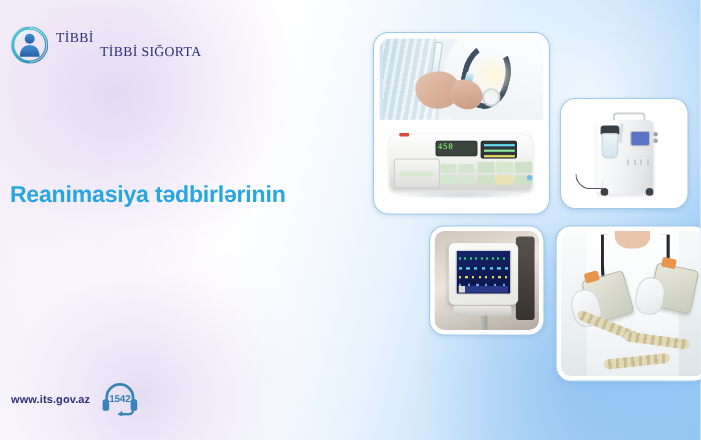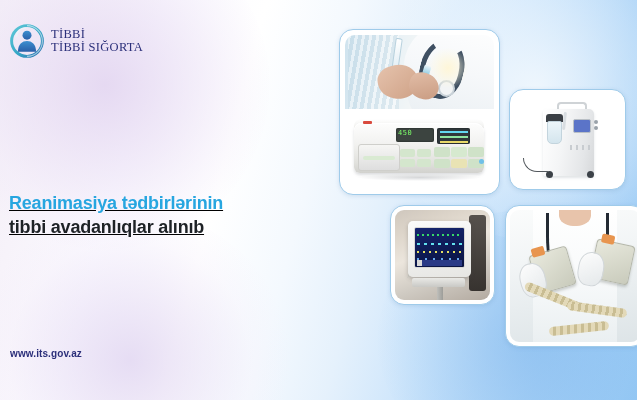--- a/index.html
+++ b/index.html
@@ -63,31 +63,30 @@
   .logo-text {
     display:flex; flex-direction:column;
     line-height:1.06;
     color:#2b2f7a;
     font-family:"Liberation Serif", serif;
     font-size:12.5px;
     letter-spacing:0.3px;
     white-space:nowrap;
   }
   .logo-text .l1 { font-size:12.5px; }
-  .logo-text .l2 { font-size:12.5px; }
+  .logo-text .l2 { font-size:12.5px;margin-left:40px; }
 
   
   .headline {
-    position:absolute; left:9px; top:192px;
+    position:absolute; left:9px; top:164px;
     width:352px;
     line-height:1.32;
-    font-size:18px;
+    font-size:21px;
     font-weight:bold;
     letter-spacing:-0.2px;
-    text-decoration:underline;
   }
   .headline .accent { color:#27a6e0; display:block; }
   .headline .plain  { color:#1e2226; display:block; font-weight:bold; }
 
   
   .footer {
     position:absolute; left:10px; top:348px;
     display:flex; align-items:center; gap:9px;
   }
   .site-url {
@@ -431,25 +430,34 @@
       <path d="M12 24 C12 14 20 8 30 7" fill="none" stroke="#e9f6fa" stroke-width="3" opacity="0.7"></path>
     </svg>
     <div class="logo-text">
       <span class="l1">TİBBİ</span>
       <span class="l2">TİBBİ SIĞORTA</span>
     </div>
   </div>
 
   <div class="headline">
     <span class="accent">Reanimasiya tədbirlərinin</span>
-    <span class="plain">tibbi avadanlıqlar alınıb</span>
   </div>
 
   <div class="footer">
     <span class="site-url">www.its.gov.az</span>
+    <div class="hotline">
+      <svg viewBox="0 0 48 40" width="36" height="30">
+        <path d="M8 24 V18 A16 16 0 0 1 40 18 V24" fill="none" stroke="#3a85b8" stroke-width="3.4" stroke-linecap="round"></path>
+        <rect x="3" y="20" width="8" height="14" rx="3.2" fill="#3a85b8"></rect>
+        <rect x="37" y="20" width="8" height="14" rx="3.2" fill="#3a85b8"></rect>
+        <path d="M40 30 V33 A5 5 0 0 1 35 38 H26" fill="none" stroke="#3a85b8" stroke-width="3" stroke-linecap="round"></path>
+        <path d="M27 34 L21 38 L27 41.5 Z" fill="#3a85b8"></path>
+      </svg>
+      <span class="num">1542</span>
+    </div>
   </div>
 
   <div class="card card-1">
     <div class="photo">
 
       <div class="p1-top">
         <div class="p1-blind"></div>
         <div class="p1-coat"></div>
         <div class="p1-stetho"></div>
         <div class="p1-disc"></div>

